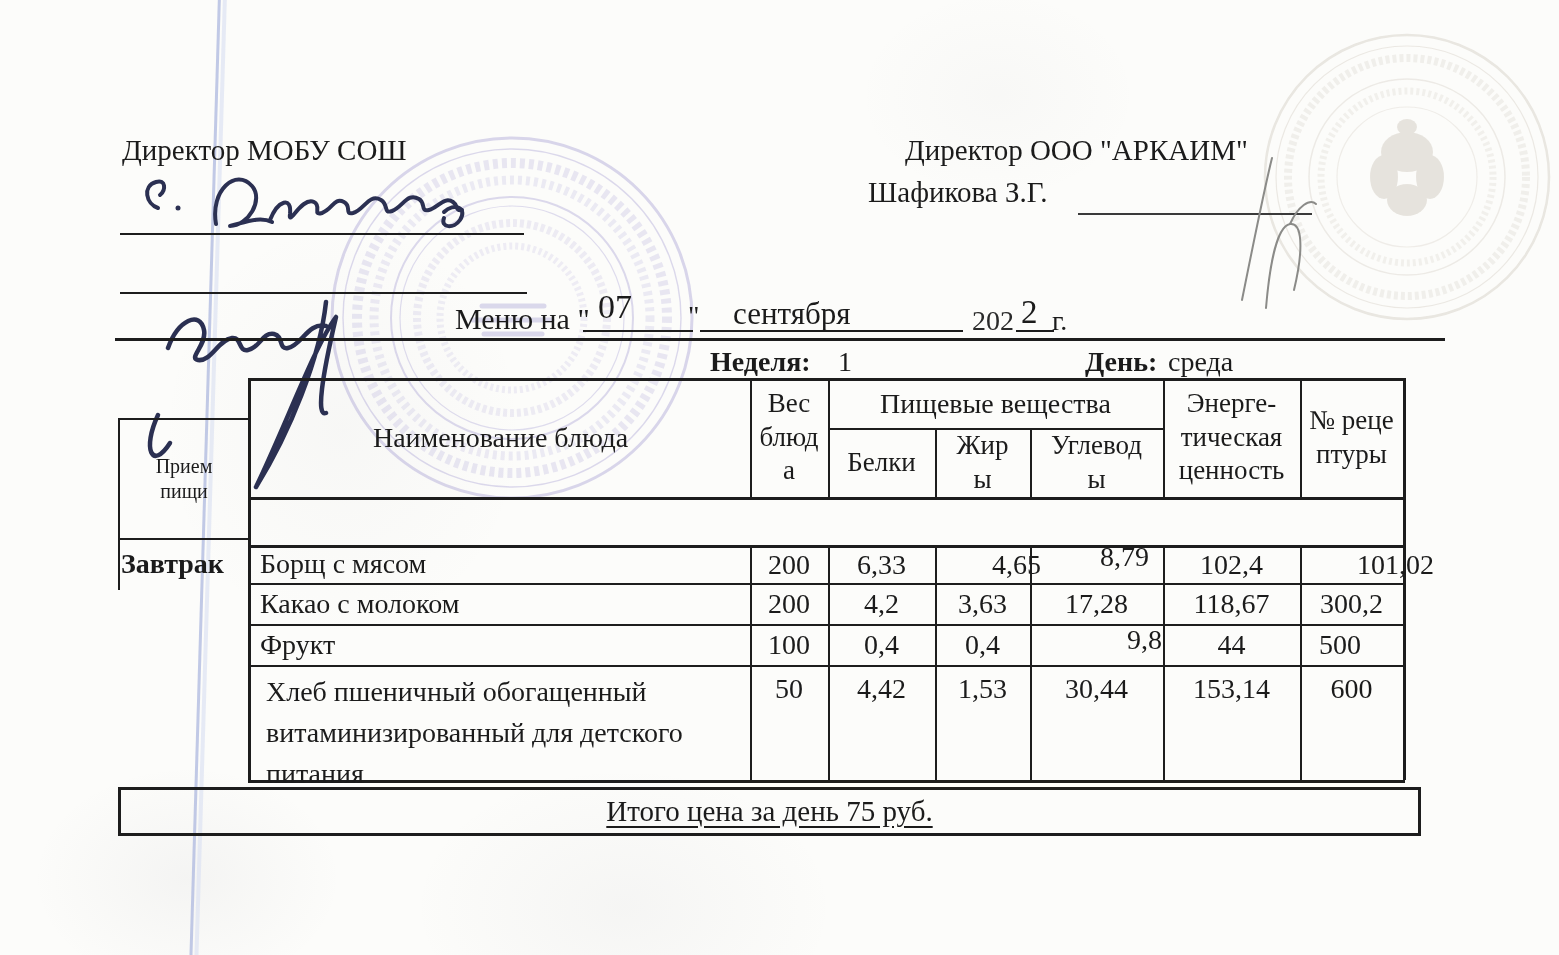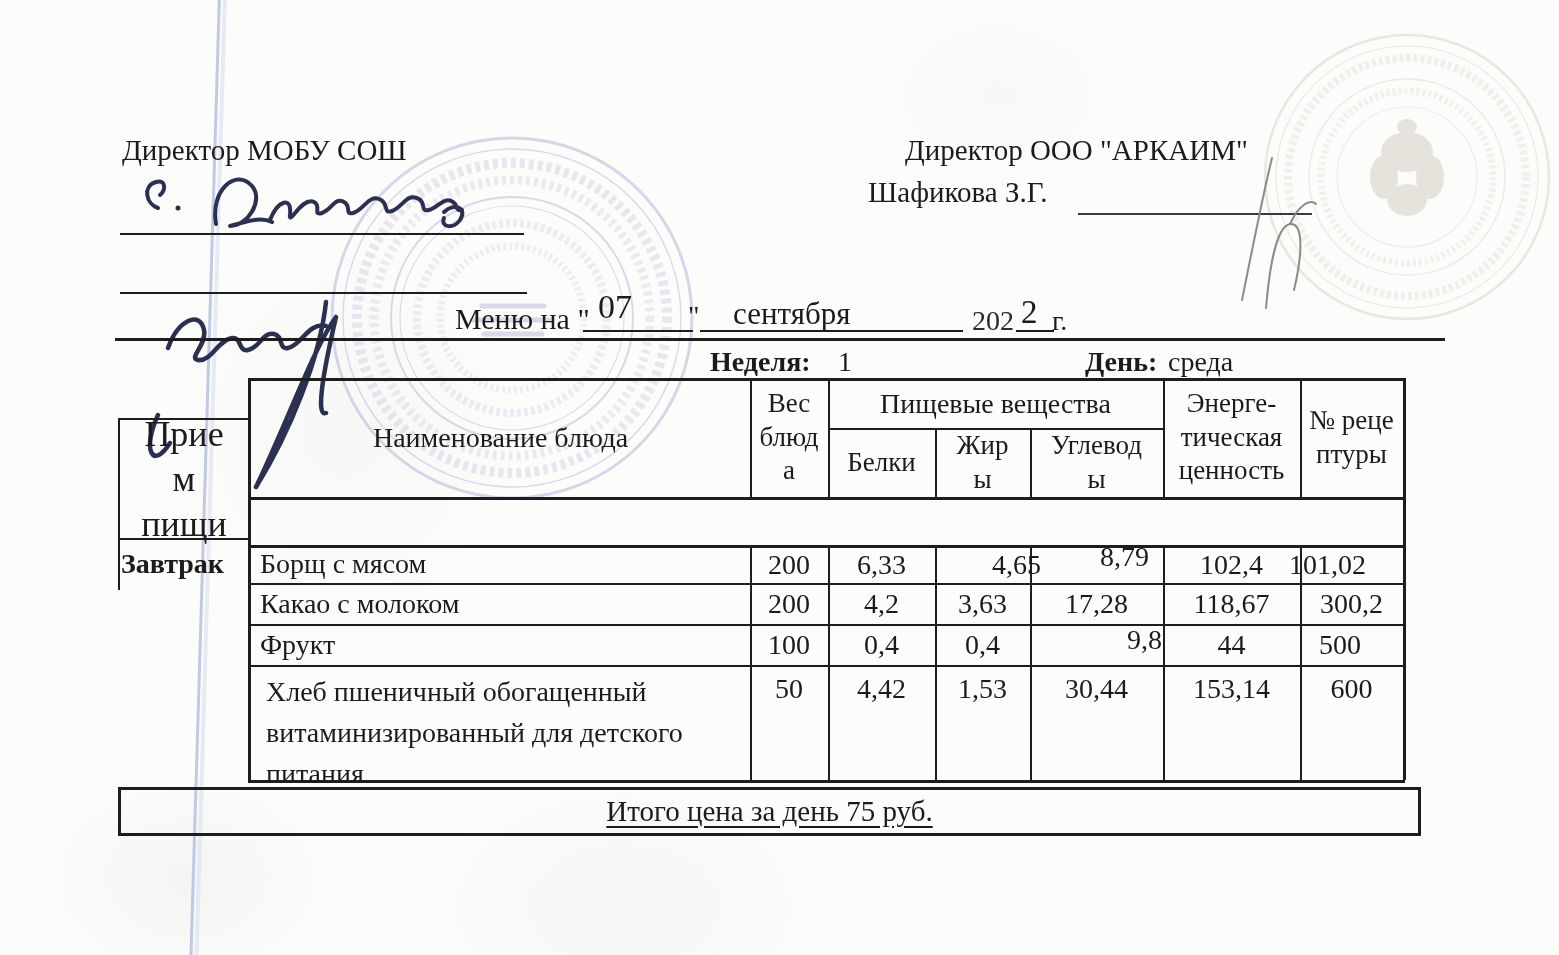--- a/index.html
+++ b/index.html
@@ -152,21 +152,21 @@
   <div class="vline" style="left:935px;top:428px;height:69px;"></div>
   <div class="vline" style="left:935px;top:545px;height:235px;"></div>
   <div class="vline" style="left:1030px;top:428px;height:69px;"></div>
   <div class="vline" style="left:1030px;top:545px;height:235px;"></div>
   <div class="vline" style="left:1163px;top:378px;height:119px;"></div>
   <div class="vline" style="left:1163px;top:545px;height:235px;"></div>
   <div class="vline" style="left:1300px;top:378px;height:119px;"></div>
   <div class="vline" style="left:1300px;top:545px;height:235px;"></div>
   <div class="vline" style="left:1403px;top:378px;height:402px;width:3px;"></div>
 
-  <div class="cell" style="left:120px;top:420px;width:128px;height:118px;font-size:36px;">
+  <div class="cell" style="left:120px;top:420px;width:128px;height:118px;font-size:20px;">
     <span class="inner wrapnorm" style="width:100px;">Прием пищи</span>
   </div>
   <div class="cell" style="left:251px;top:378px;width:499px;height:119px;font-size:28px;">
     <span class="inner">Наименование блюда</span>
   </div>
   <div class="cell" style="left:750px;top:378px;width:78px;height:119px;font-size:27px;">
     <span class="inner breakall" style="width:62px;">Вес блюда</span>
   </div>
   <div class="cell" style="left:828px;top:378px;width:335px;height:50px;font-size:28px;">
     <span class="inner">Пищевые вещества</span>
@@ -200,21 +200,21 @@
     </div>
   <div class="cell num" style="left:935px;top:545px;width:106px;height:38px;justify-content:flex-end;">
       <span>4,65</span>
     </div>
   <div class="cell num" style="left:1030px;top:537px;width:119px;height:38px;justify-content:flex-end;">
       <span>8,79</span>
     </div>
   <div class="cell num" style="left:1163px;top:545px;width:137px;height:38px;">
       <span>102,4</span>
     </div>
-  <div class="cell num" style="left:1276px;top:545px;width:103px;height:38px;border-radius:14px;">
+  <div class="cell num" style="left:1344px;top:545px;width:103px;height:38px;border-radius:14px;">
       <span>101,02</span>
     </div>
 
   <div class="dishcell" style="left:260px;top:583px;width:480px;height:41px;">
       <span>Какао с молоком</span>
     </div>
   <div class="cell num" style="left:750px;top:583px;width:78px;height:41px;">
       <span>200</span>
     </div>
   <div class="cell num" style="left:828px;top:583px;width:107px;height:41px;">

